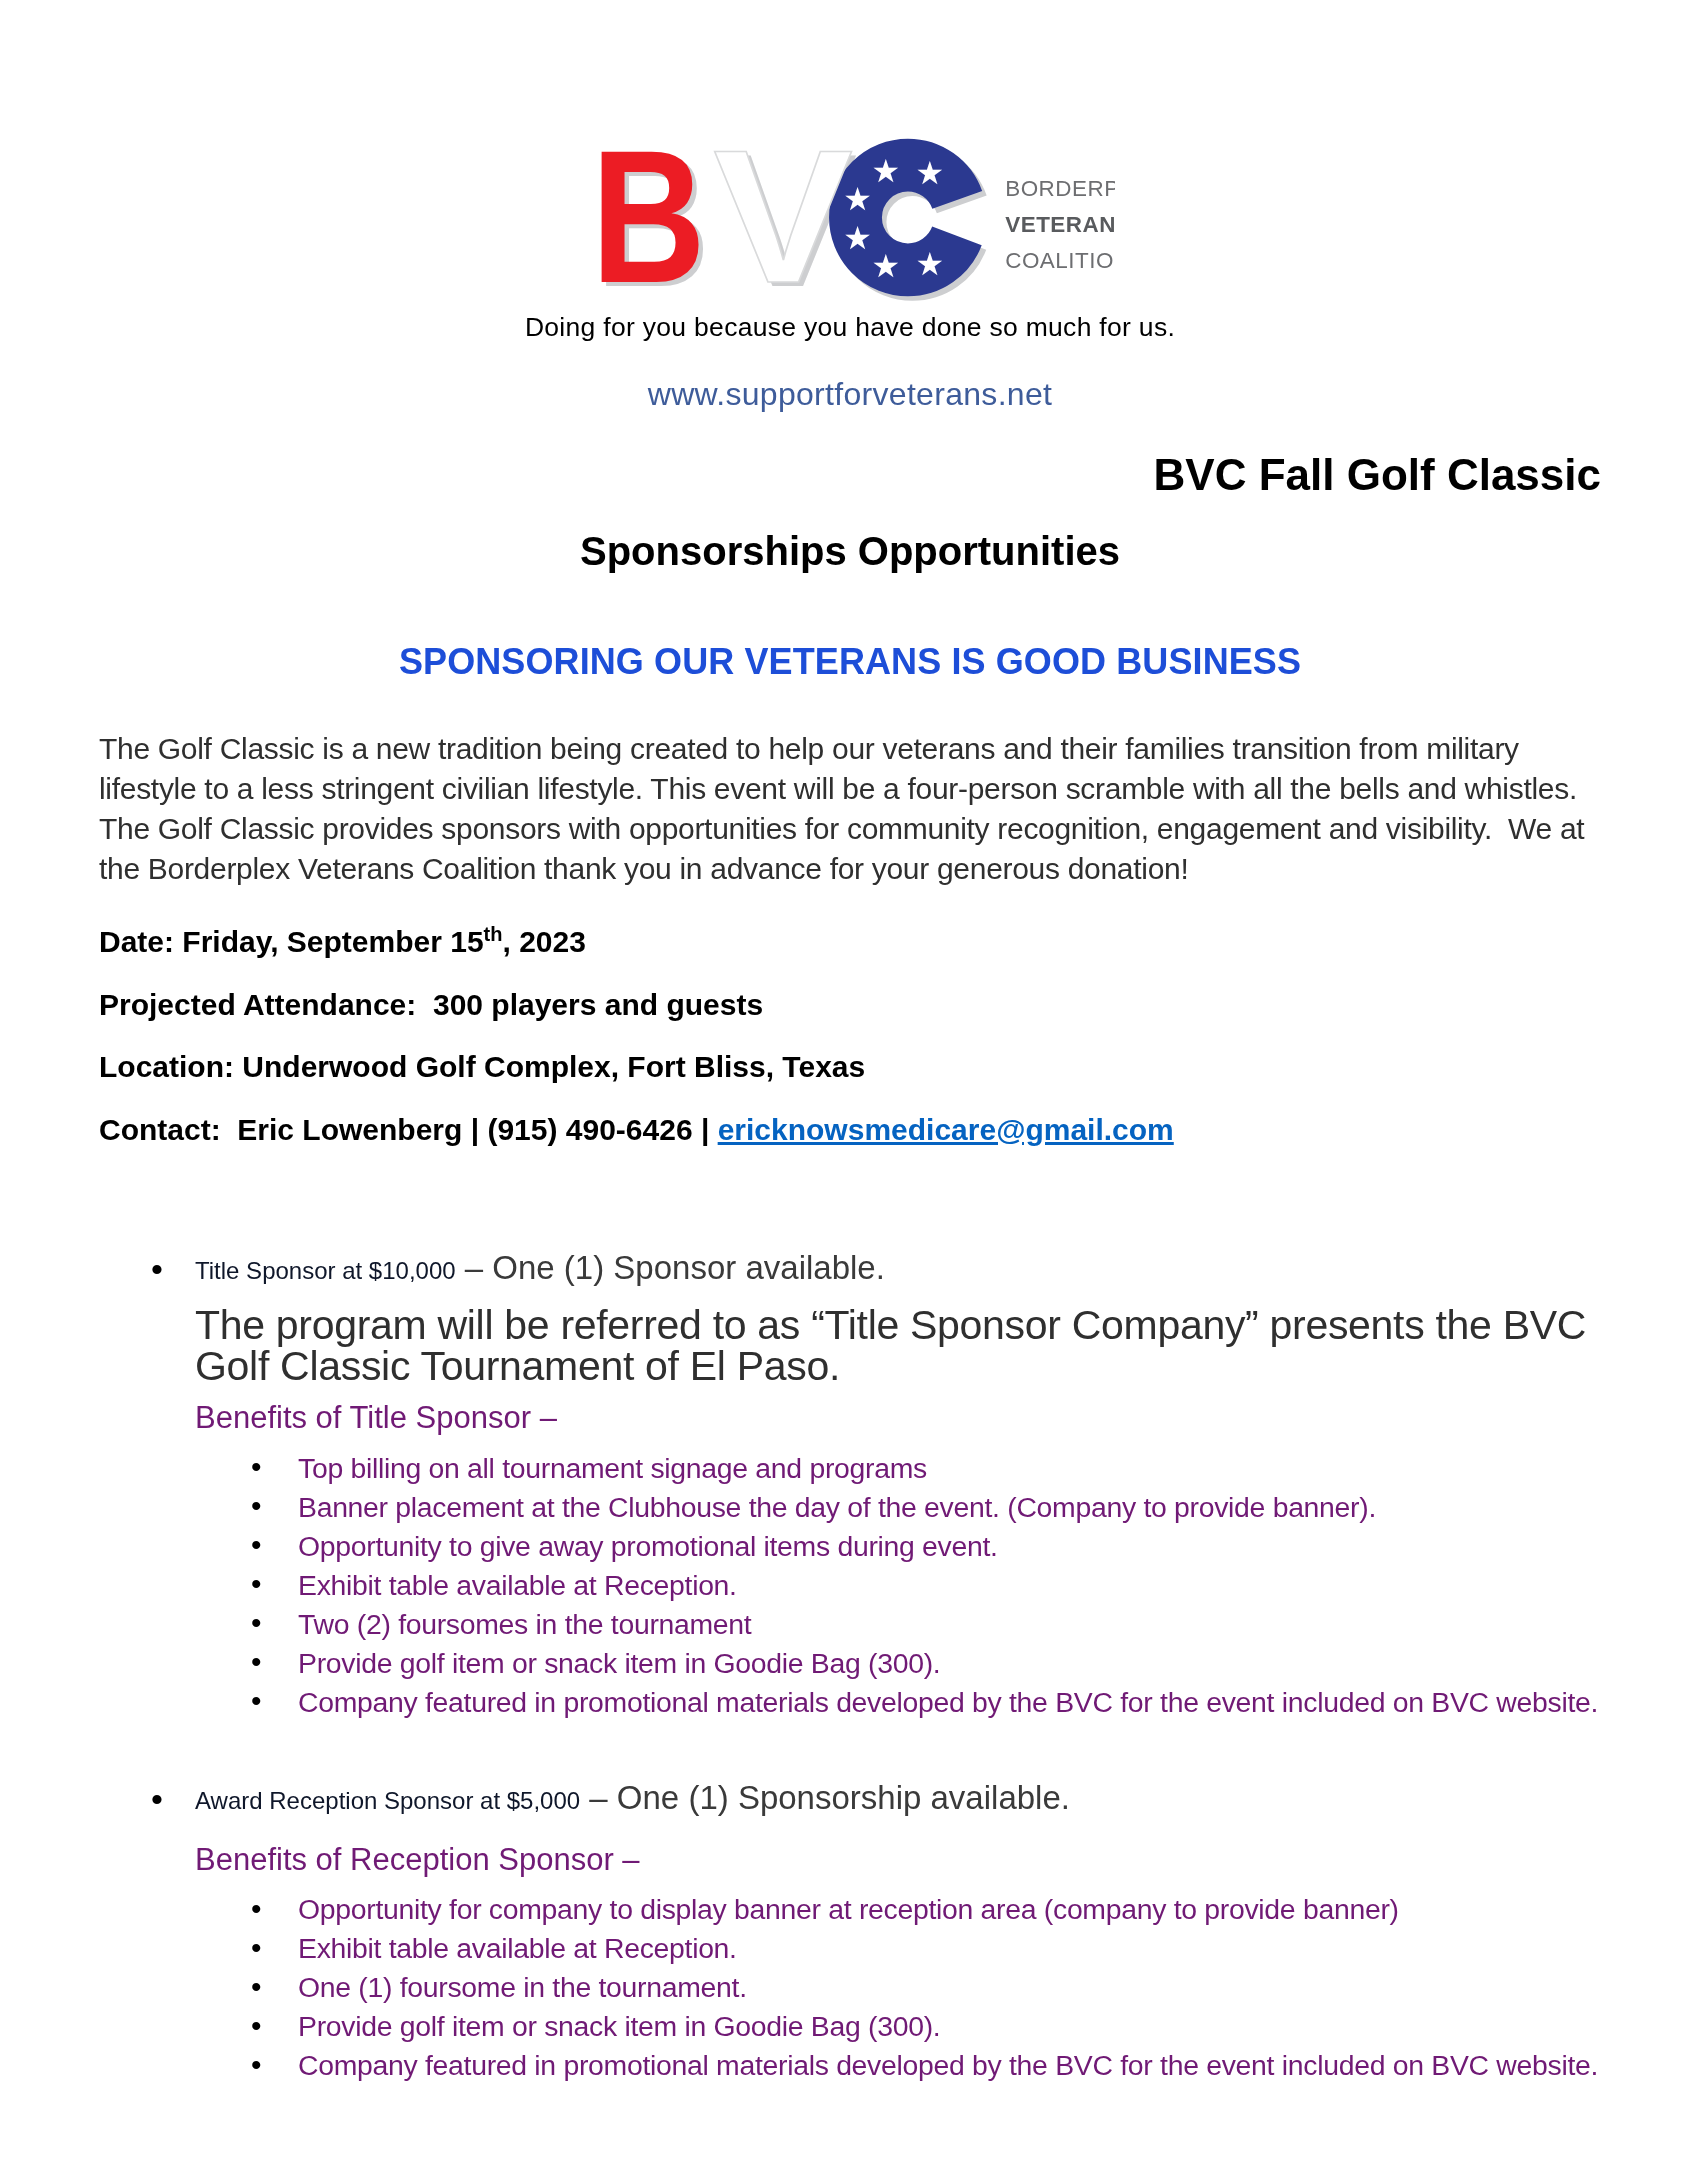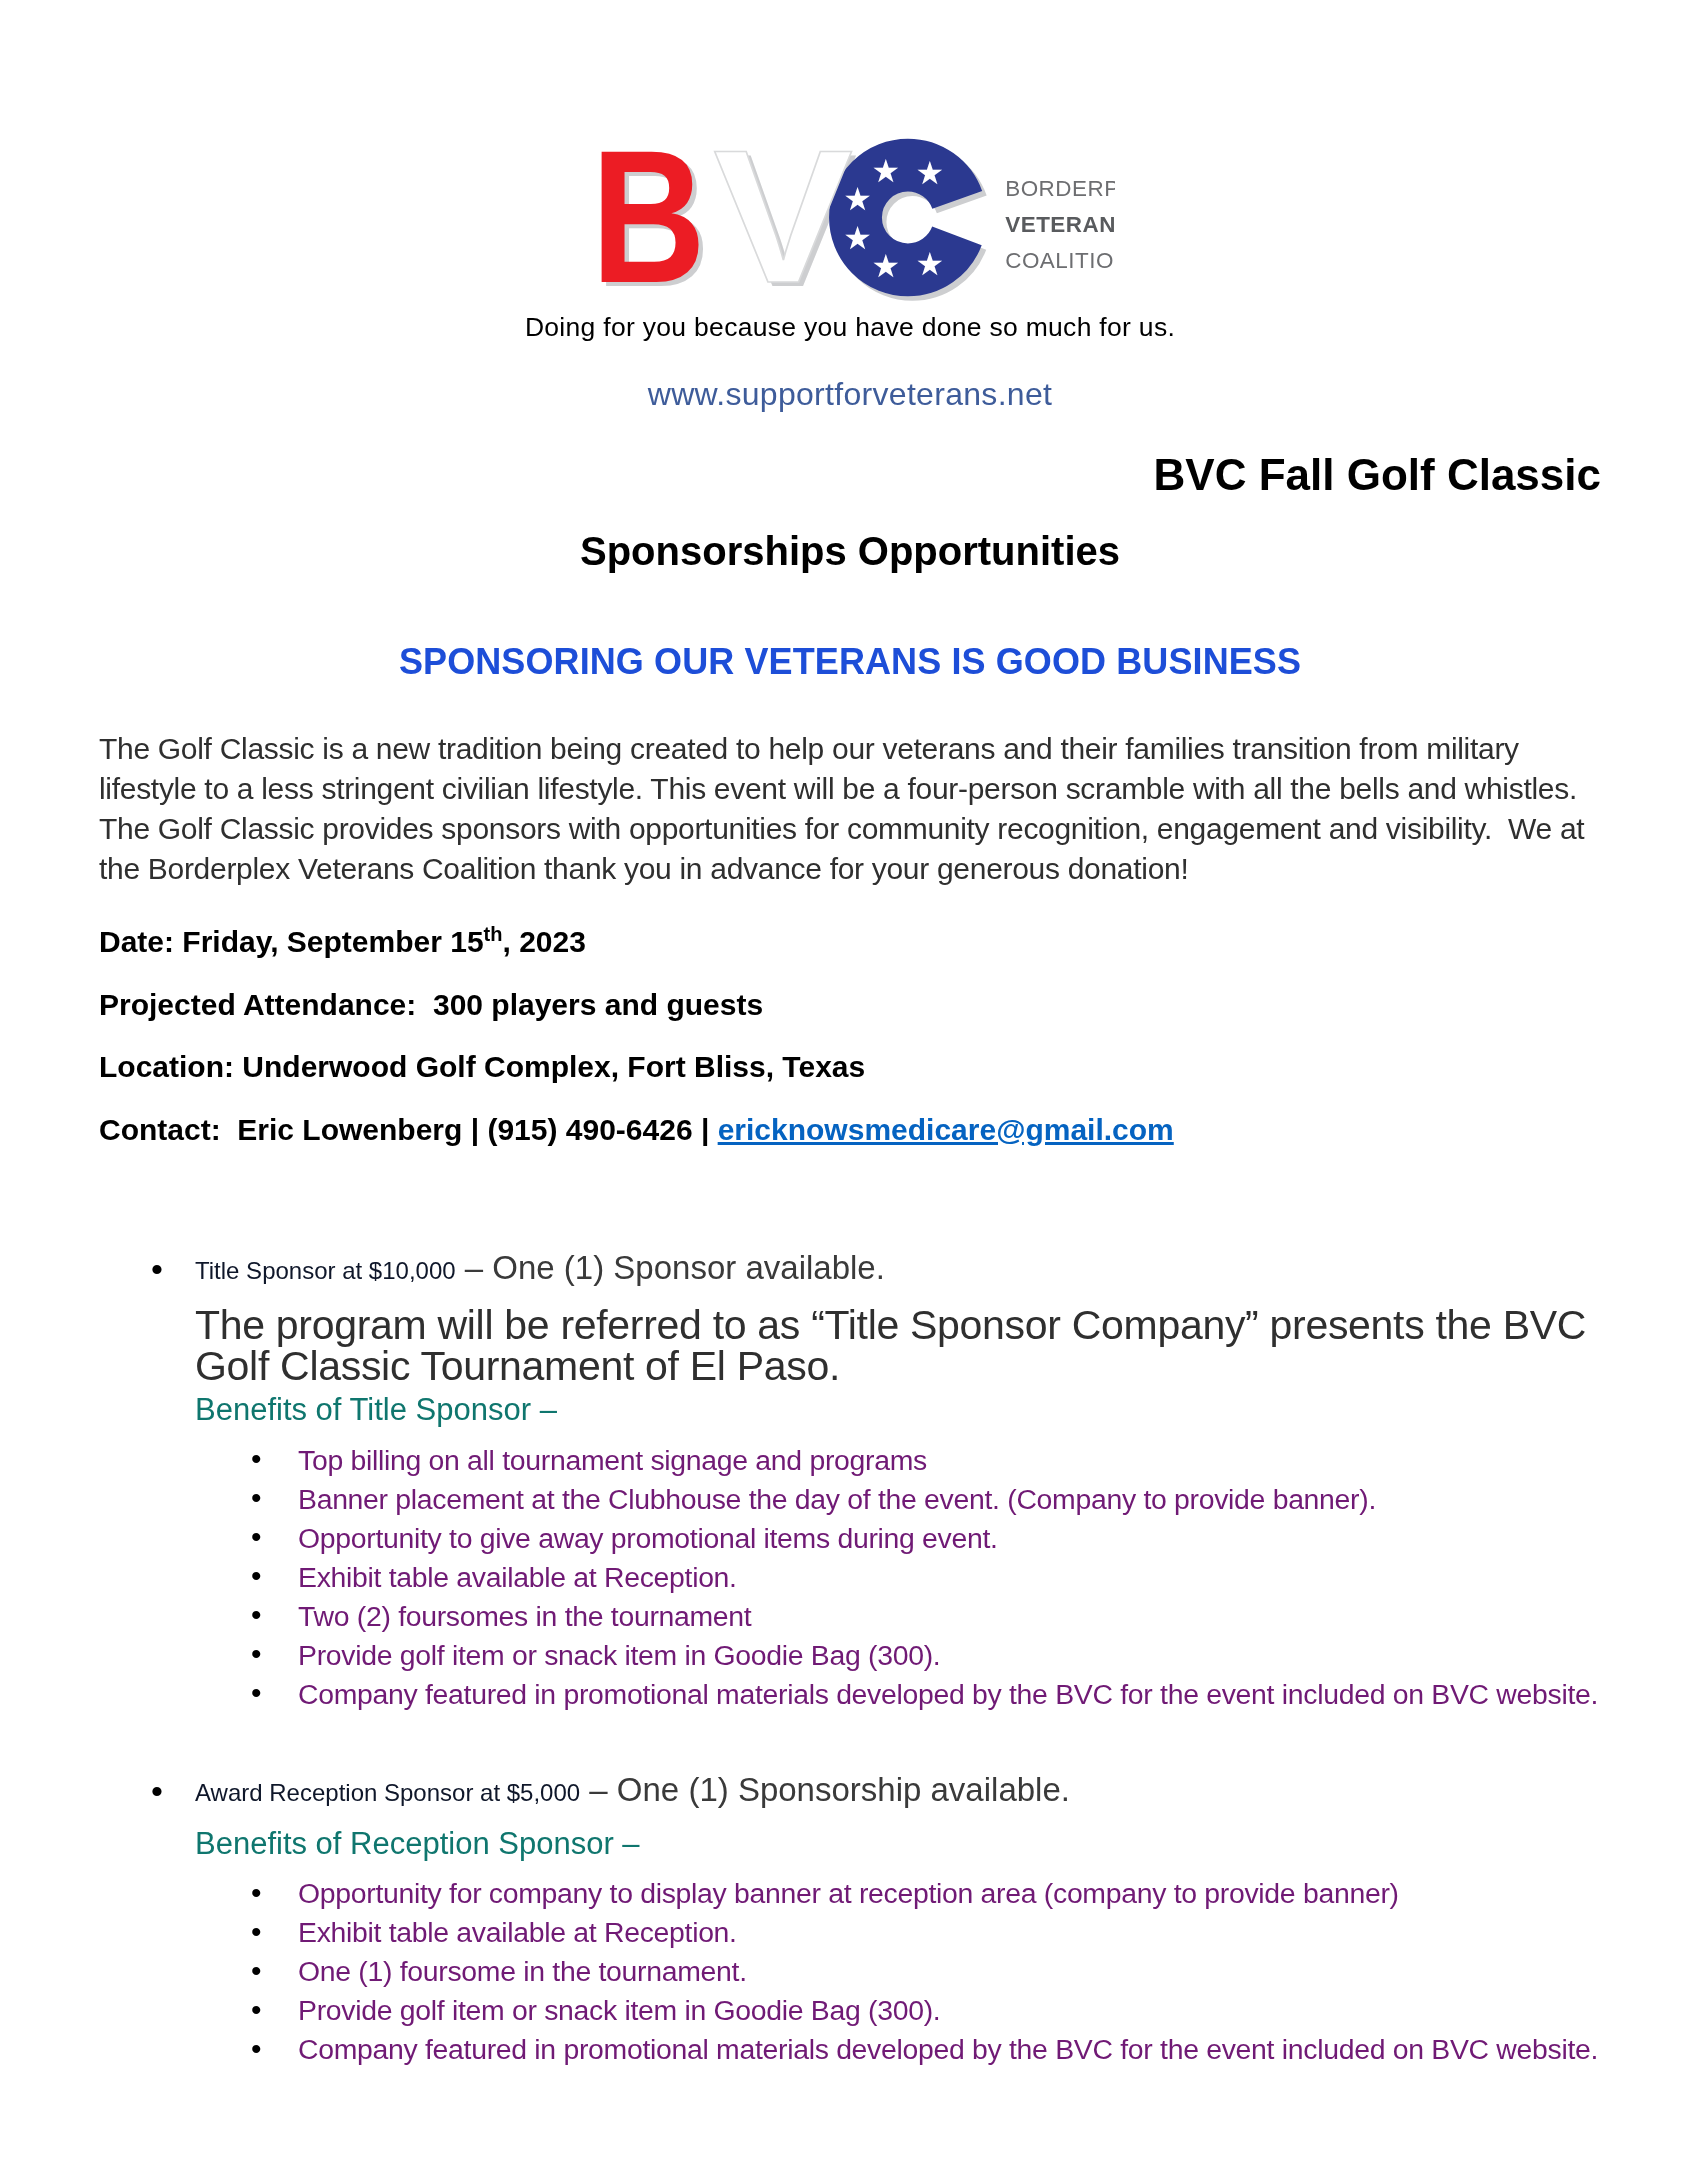--- a/index.html
+++ b/index.html
@@ -82,24 +82,24 @@
   .sponsor-suffix { font-size: 33px; color: #3a3a3a; }
   .section-body {
     margin-top: 6.6px;
     font-size: 41px;
     line-height: 41px;
     letter-spacing: -0.3px;
     color: #2f2f2f;
     width: 1413px;
   }
   .benefits-label {
-    margin-top: 2px;
+    margin-top: 10px;
     font-size: 31px;
     line-height: 41px;
-    color: #0f766e;
+    color: #701a75;
   }
   .sub-bullets { list-style: none; margin-top: 10.6px; }
   .sub-bullets li {
     position: relative;
     padding-left: 103px;
     font-size: 28.4px;
     line-height: 39px;
     letter-spacing: -0.3px;
     color: #701a75;
   }

